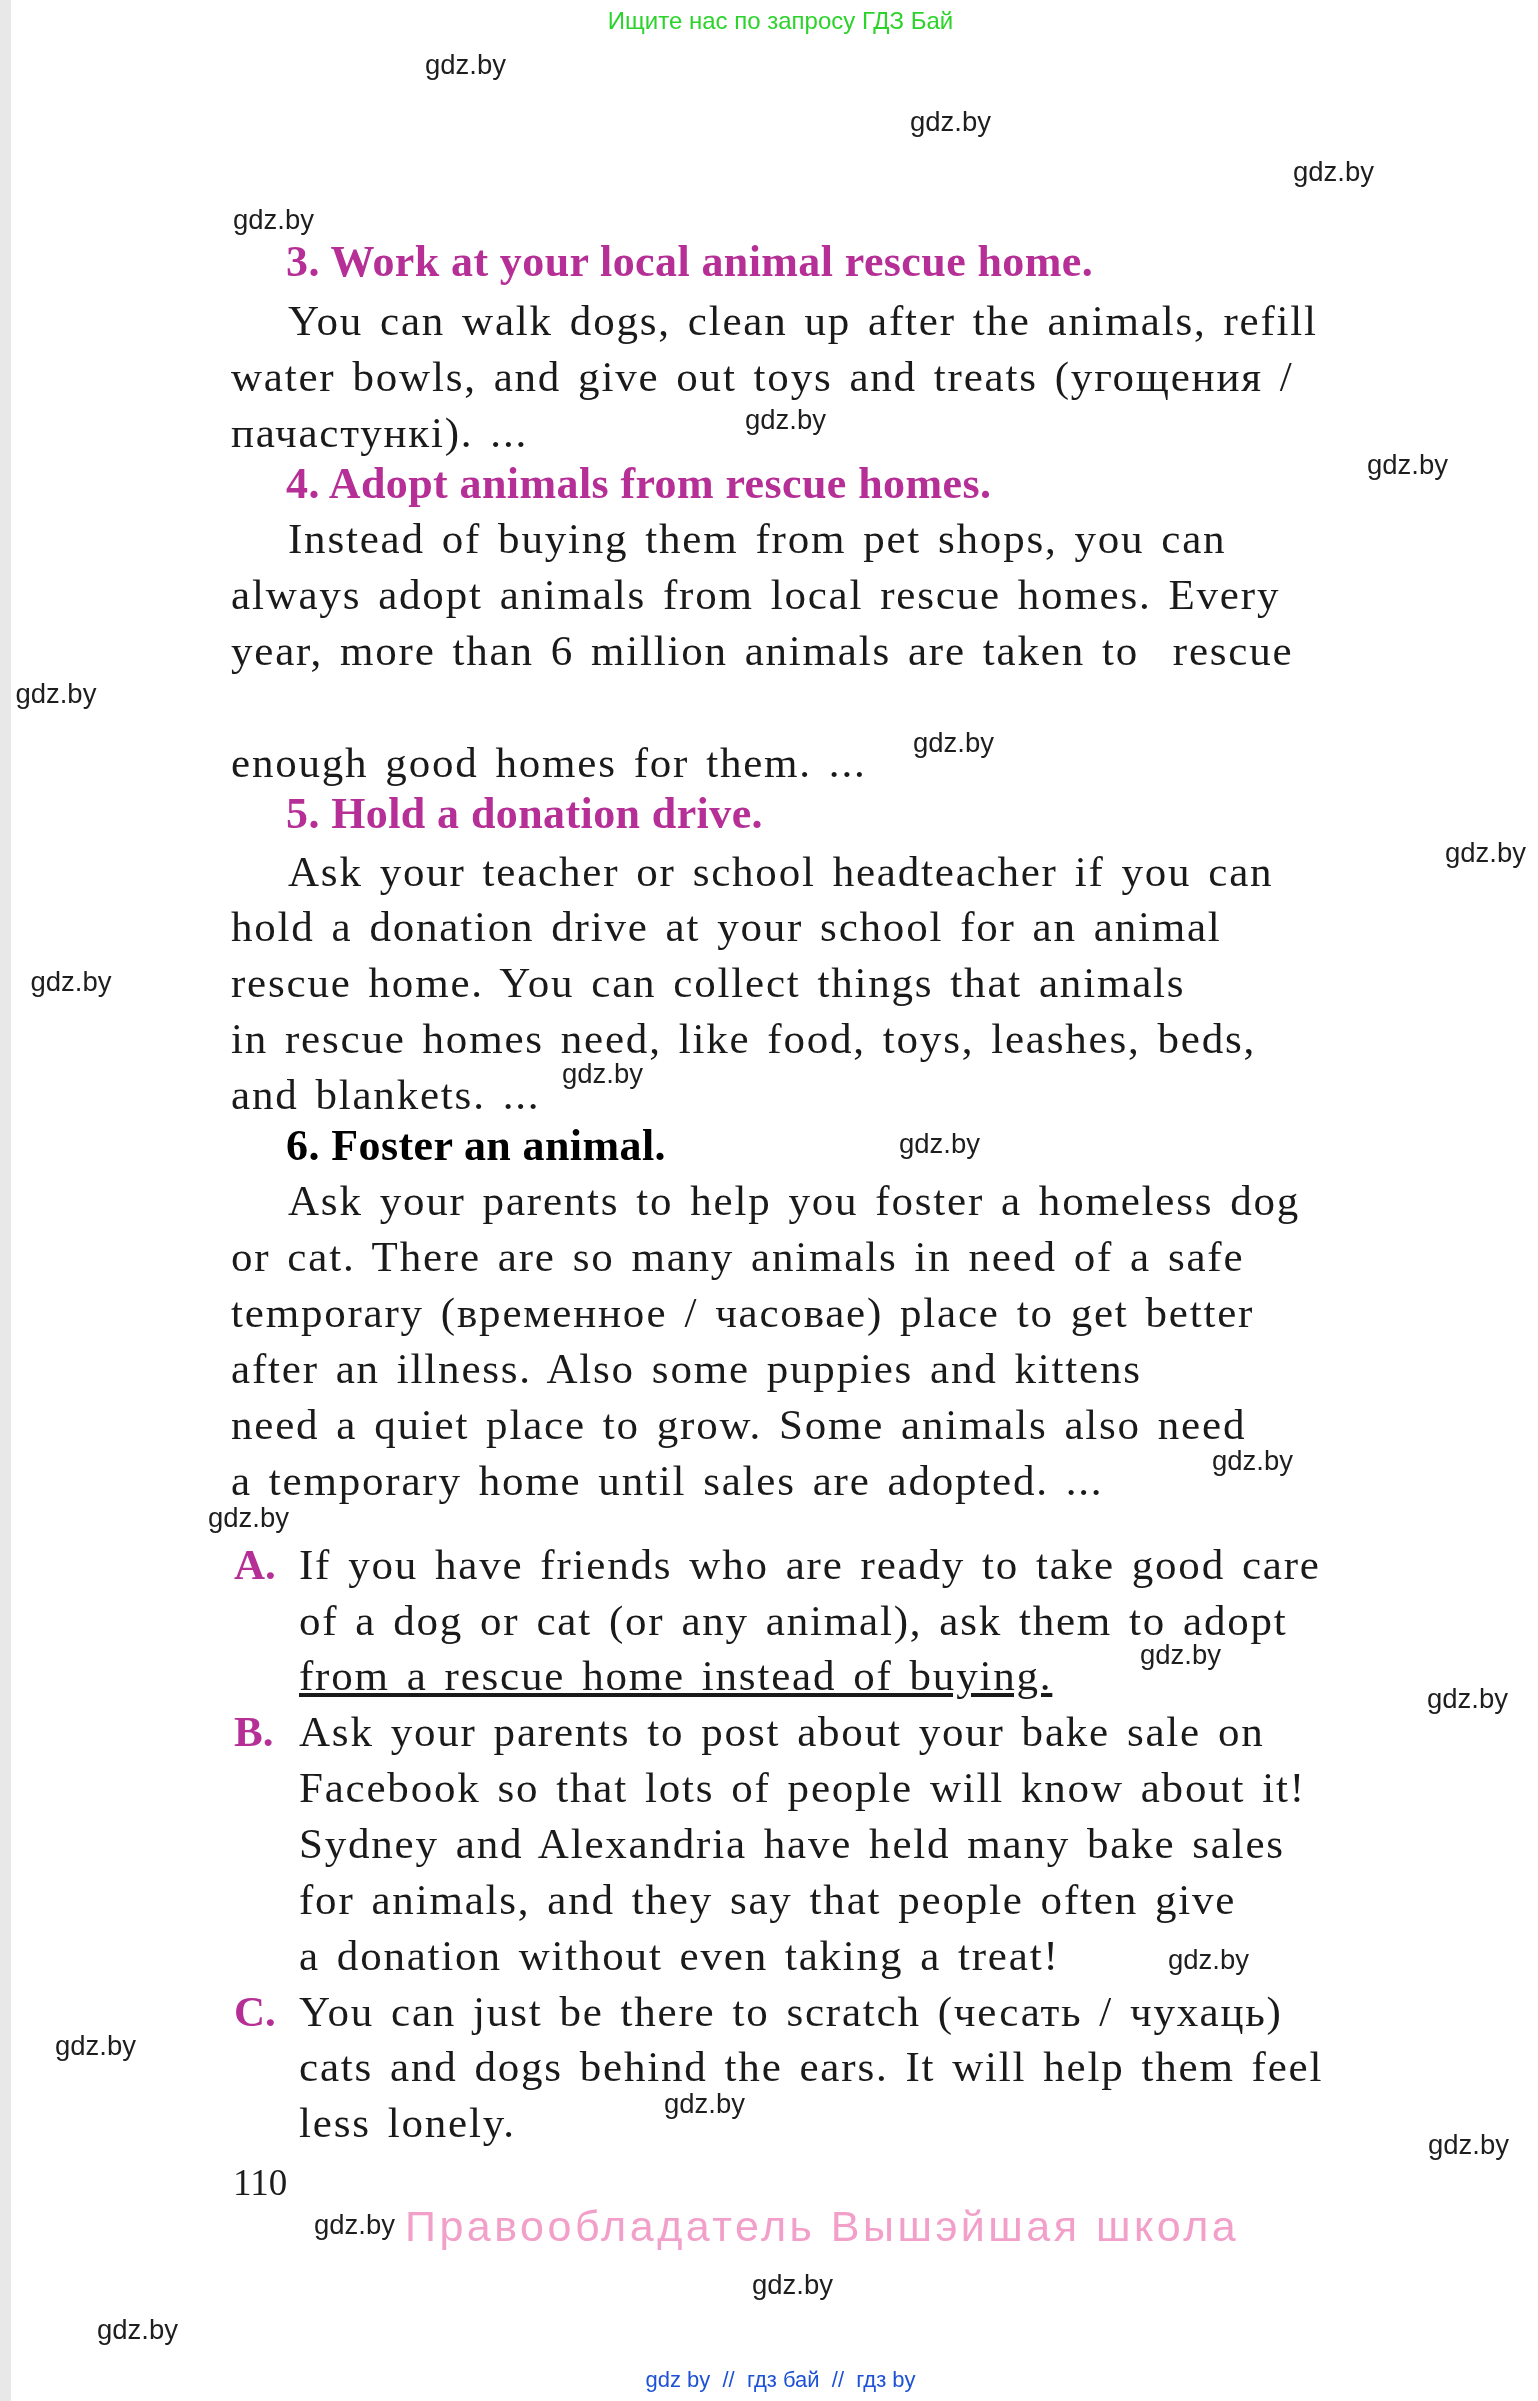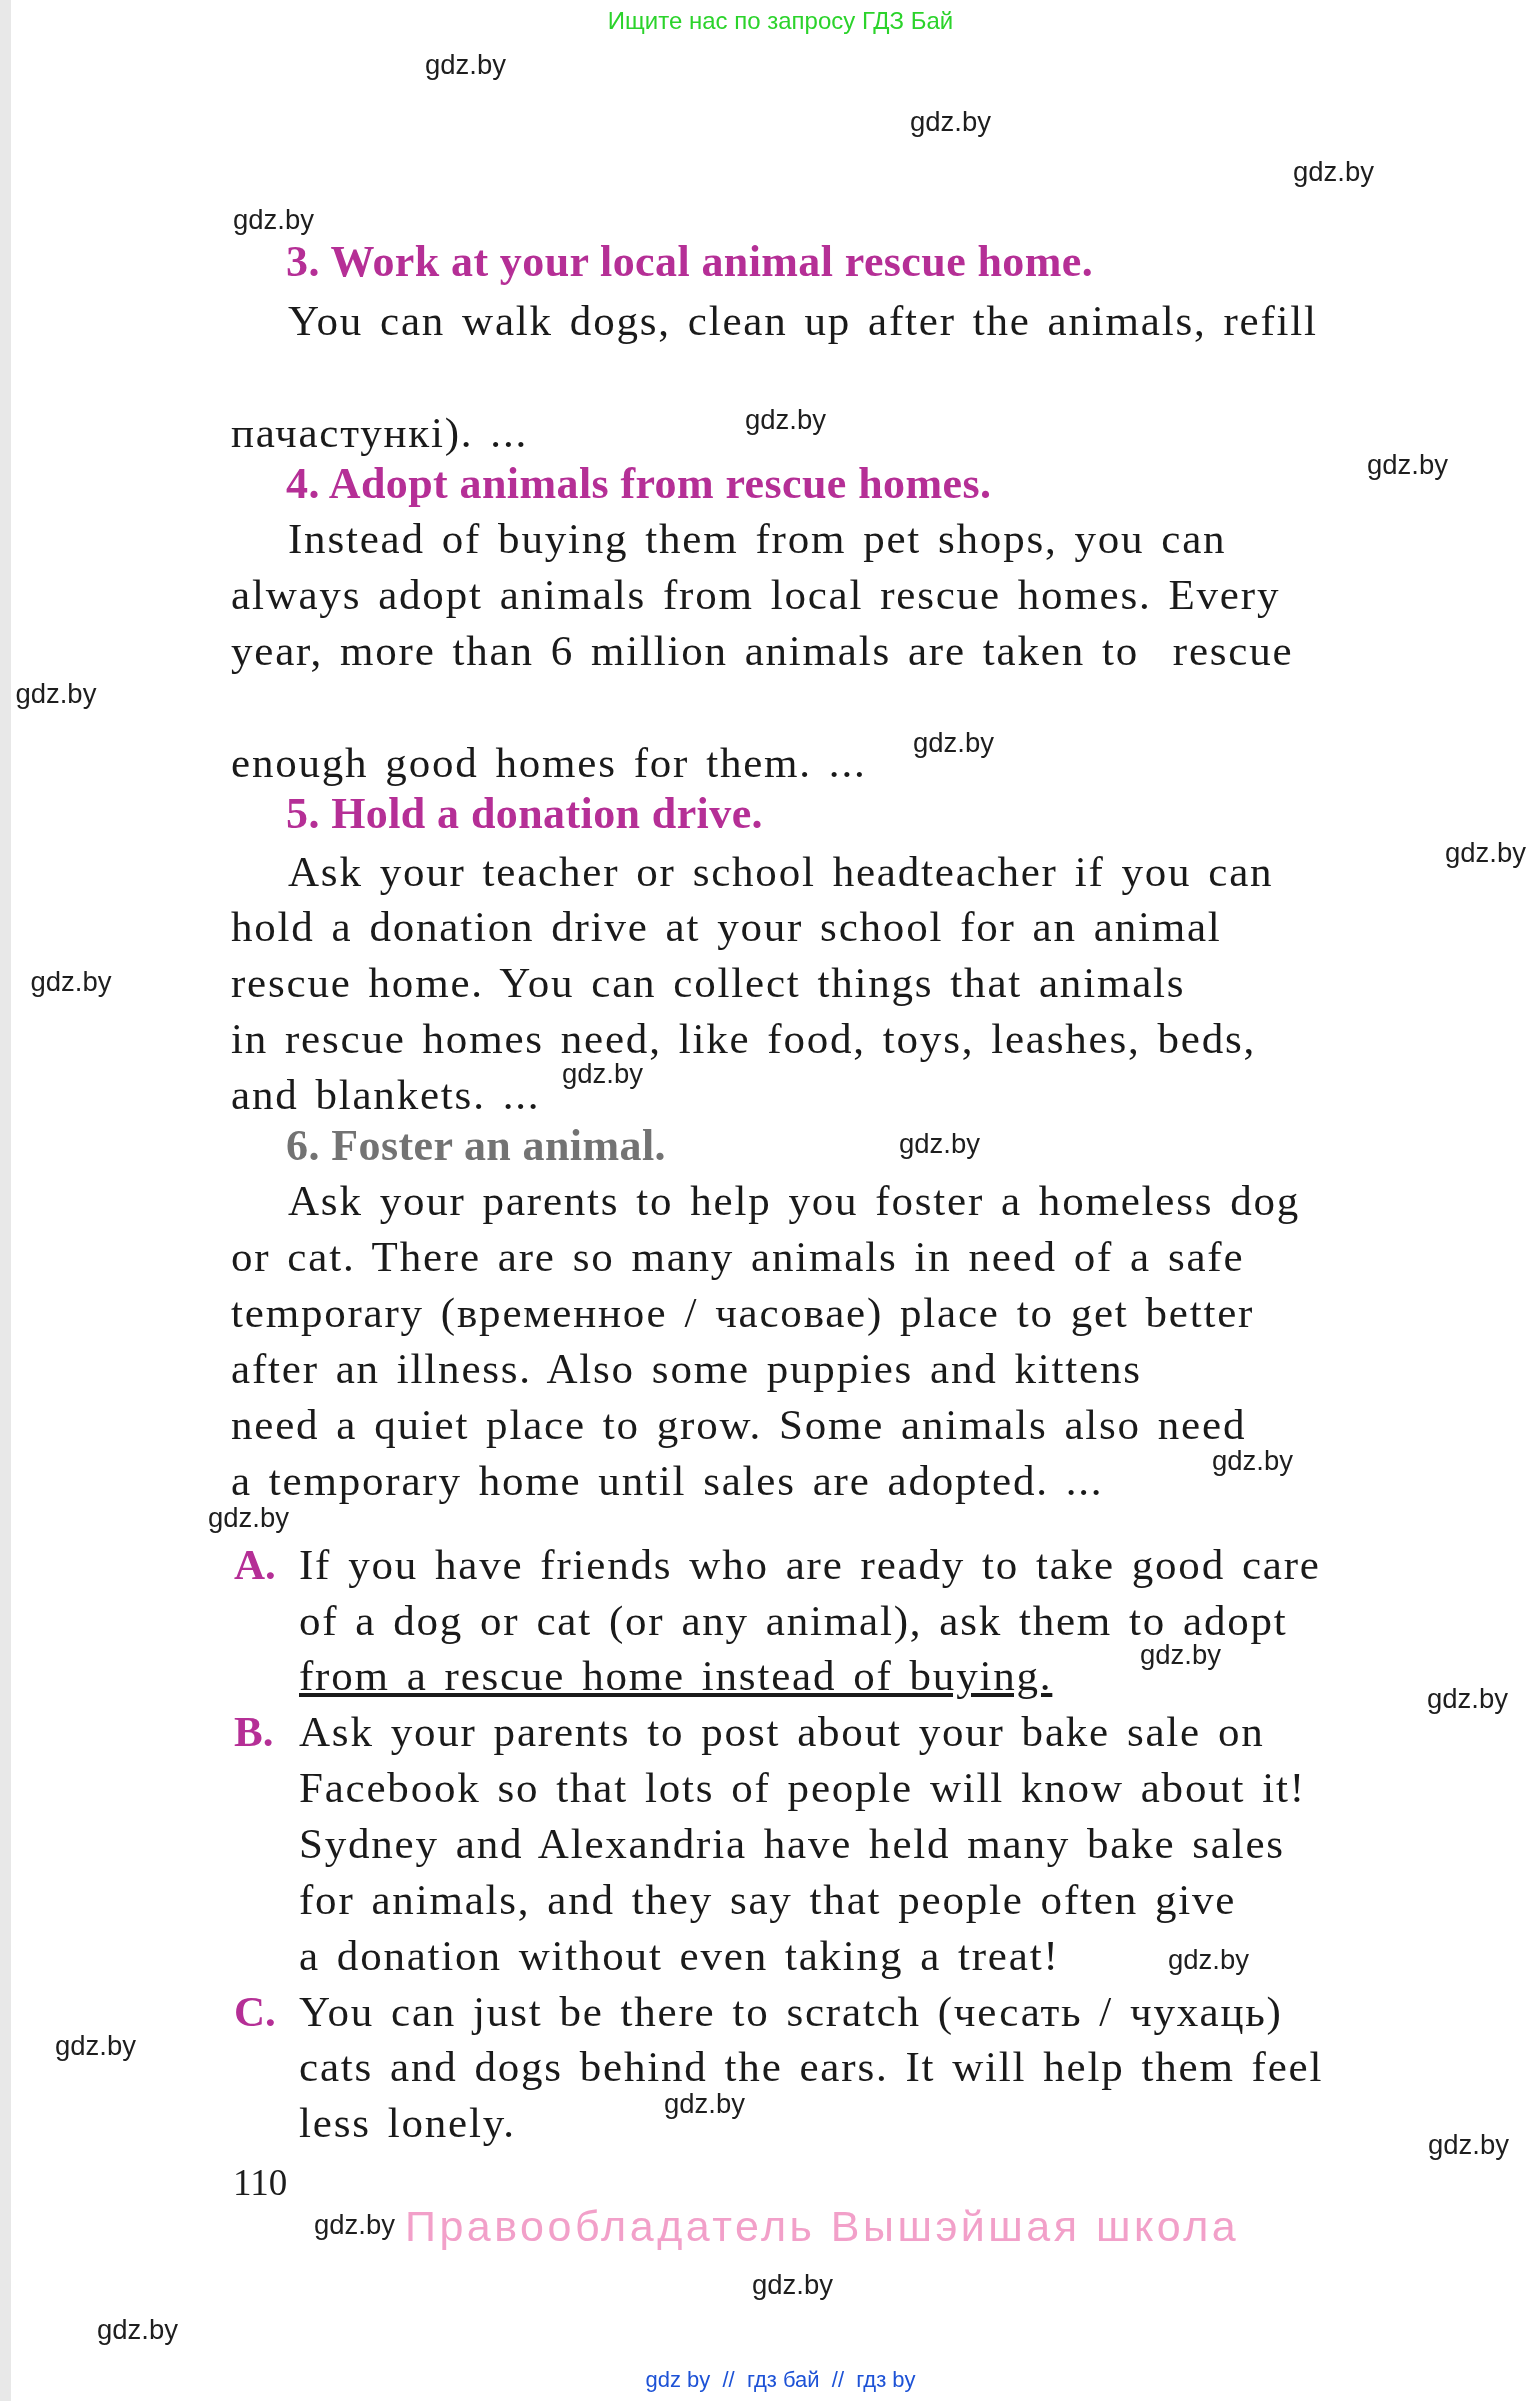--- a/index.html
+++ b/index.html
@@ -78,33 +78,34 @@
     <div class="wm" style="left: 1416px; top: 1683px; color: rgb(30, 30, 30);">gdz.by</div>
     <div class="wm" style="left: 1157px; top: 1944px; color: rgb(30, 30, 30);">gdz.by</div>
     <div class="wm" style="left: 44px; top: 2030px; color: rgb(30, 30, 30);">gdz.by</div>
     <div class="wm" style="left: 653px; top: 2088px; color: rgb(30, 30, 30);">gdz.by</div>
     <div class="wm" style="left: 1417px; top: 2129px; color: rgb(30, 30, 30);">gdz.by</div>
     <div class="wm" style="left: 303px; top: 2209px; color: rgb(30, 30, 30);">gdz.by</div>
     <div class="wm" style="left: 741px; top: 2269px; color: rgb(30, 30, 30);">gdz.by</div>
     <div class="wm" style="left: 86px; top: 2314px; color: rgb(30, 30, 30);">gdz.by</div>
     <div class="heading" style="left: 275px; top: 236px; color: rgb(181, 47, 150);">3. Work at your local animal rescue home.</div>
     <div class="line" style="left: 277px; top: 296px; color: rgb(26, 26, 26);">You can walk dogs, clean up after the animals, refill</div>
+    <div class="line" style="left: 220px; top: 352px; color: rgb(26, 26, 26);">water bowls, and give out toys and treats (угощения /</div>
     <div class="line" style="left: 220px; top: 408px; color: rgb(26, 26, 26);">пачастункі). ...</div>
     <div class="heading" style="left: 275px; top: 458px; color: rgb(181, 47, 150);">4. Adopt animals from rescue homes.</div>
     <div class="line" style="left: 277px; top: 514px; color: rgb(26, 26, 26);">Instead of buying them from pet shops, you can</div>
     <div class="line" style="left: 220px; top: 570px; color: rgb(26, 26, 26);">always adopt animals from local rescue homes. Every</div>
     <div class="line" style="left: 220px; top: 626px; color: rgb(26, 26, 26);">year, more than 6 million animals are taken to  rescue</div>
     <div class="line" style="left: 220px; top: 738px; color: rgb(26, 26, 26);">enough good homes for them. ...</div>
     <div class="heading" style="left: 275px; top: 788px; color: rgb(181, 47, 150);">5. Hold a donation drive.</div>
     <div class="line" style="left: 277px; top: 847px; color: rgb(26, 26, 26);">Ask your teacher or school headteacher if you can</div>
     <div class="line" style="left: 220px; top: 902px; color: rgb(26, 26, 26);">hold a donation drive at your school for an animal</div>
     <div class="line" style="left: 220px; top: 958px; color: rgb(26, 26, 26);">rescue home. You can collect things that animals</div>
     <div class="line" style="left: 220px; top: 1014px; color: rgb(26, 26, 26);">in rescue homes need, like food, toys, leashes, beds,</div>
     <div class="line" style="left: 220px; top: 1070px; color: rgb(26, 26, 26);">and blankets. ...</div>
-    <div class="heading" style="left: 275px; top: 1120px; color: #737373;">6. Foster an animal.</div>
+    <div class="heading" style="left: 275px; top: 1120px; color: #000000;">6. Foster an animal.</div>
     <div class="line" style="left: 277px; top: 1176px; color: rgb(26, 26, 26);">Ask your parents to help you foster a homeless dog</div>
     <div class="line" style="left: 220px; top: 1232px; color: rgb(26, 26, 26);">or cat. There are so many animals in need of a safe</div>
     <div class="line" style="left: 220px; top: 1288px; color: rgb(26, 26, 26);">temporary (временное / часовае) place to get better</div>
     <div class="line" style="left: 220px; top: 1344px; color: rgb(26, 26, 26);">after an illness. Also some puppies and kittens</div>
     <div class="line" style="left: 220px; top: 1400px; color: rgb(26, 26, 26);">need a quiet place to grow. Some animals also need</div>
     <div class="line" style="left: 220px; top: 1456px; color: rgb(26, 26, 26);">a temporary home until sales are adopted. ...</div>
     <div class="item-letter" style="left: 223px; top: 1540px; color: rgb(181, 47, 150);">A.</div>
     <div class="line" style="left: 288px; top: 1540px; color: rgb(26, 26, 26);">If you have friends who are ready to take good care</div>
     <div class="line" style="left: 288px; top: 1596px; color: rgb(26, 26, 26);">of a dog or cat (or any animal), ask them to adopt</div>
     <div class="line" style="left: 288px; top: 1651px; color: rgb(26, 26, 26); text-decoration: underline;">from a rescue home instead of buying.</div>

